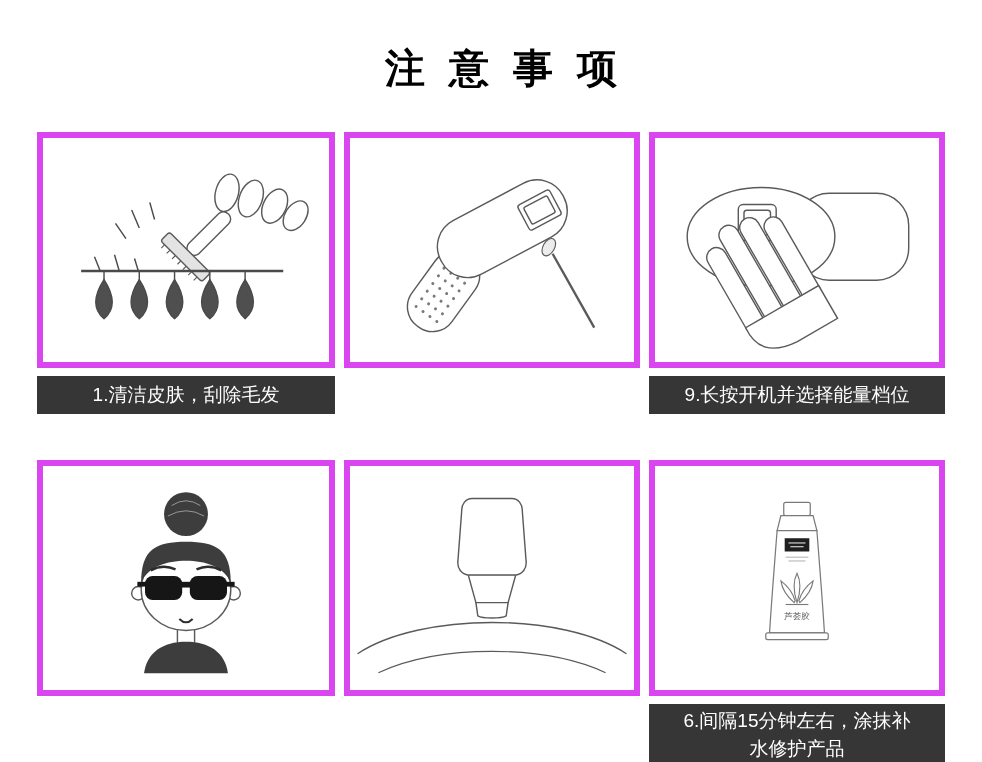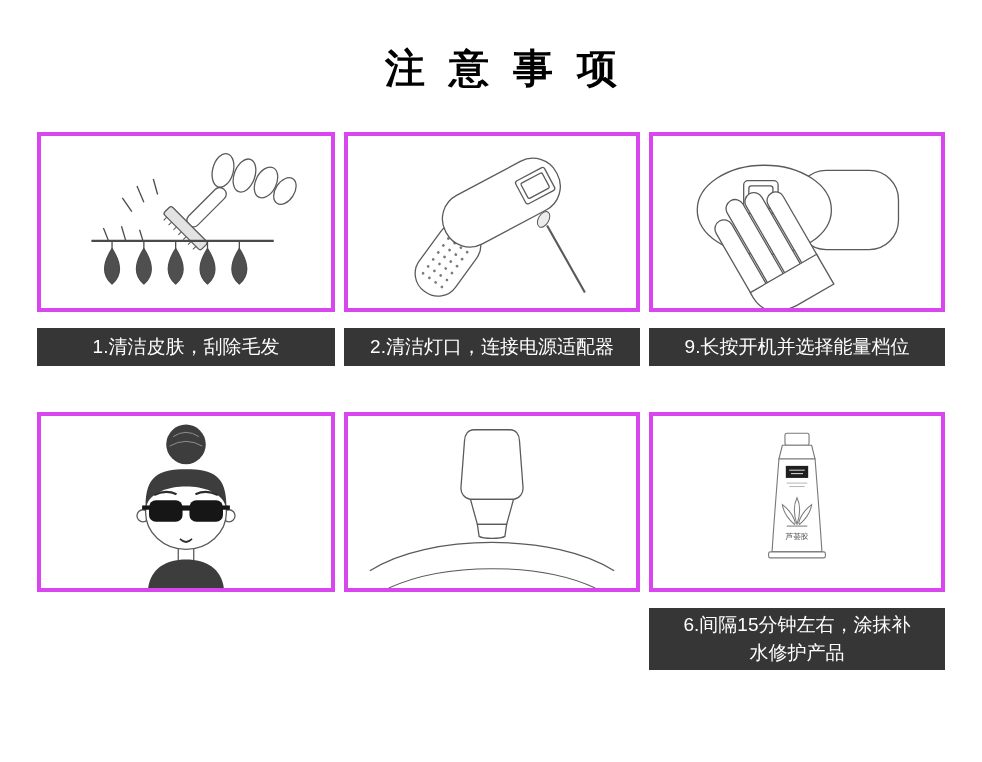--- a/index.html
+++ b/index.html
@@ -24,29 +24,29 @@
   .grid {
     width: 908px;
     margin: 42px auto 0 auto;
     display: grid;
     grid-template-columns: 298px 296px 296px;
     column-gap: 9px;
     row-gap: 46px;
   }
   .cell { display: flex; flex-direction: column; }
   .figure {
-    height: 180px;
-    border: 4px solid #d946ef;
+    height: 236px;
+    border: 6px solid #d946ef;
     background: #ffffff;
     box-sizing: border-box;
     overflow: hidden;
   }
   .figure svg { width: 100%; height: 100%; display: block; }
   .caption {
-    margin-top: 16px;
+    margin-top: 8px;
     background: #363636;
     color: #ffffff;
     font-size: 19px;
     height: 38px;
     display: flex;
     align-items: center;
     justify-content: center;
     text-align: center;
     line-height: 1.45;
     padding: 0 6px;
@@ -140,23 +140,20 @@
             <rect x="186" y="64" width="38" height="30" rx="3"></rect>
             <rect x="191" y="69" width="28" height="20" rx="2"></rect>
           </g>
 
           <g>
             <line x1="258" y1="182" x2="214" y2="104" stroke="#5a5a5a" stroke-width="2.5"></line>
             <ellipse cx="210" cy="97" rx="6" ry="10" transform="rotate(30 210 97)" fill="#ececec" stroke="#5a5a5a" stroke-width="1.2"></ellipse>
           </g>
         </svg>
       </div>
-      <div class="caption">
-          <span>2.清洁灯口，连接电源适配器</span>
-        </div>
     </div>
 
     <div class="cell">
       <div class="figure">
         <svg viewBox="0 0 300 200">
           <g fill="#ffffff" stroke="#5a5a5a" stroke-width="1.5">
             <rect x="150" y="40" width="118" height="92" rx="34"></rect>
             <ellipse cx="112" cy="86" rx="78" ry="52"></ellipse>
             <rect x="88" y="52" width="40" height="38" rx="5"></rect>
             <rect x="94" y="58" width="28" height="26" rx="3"></rect>

